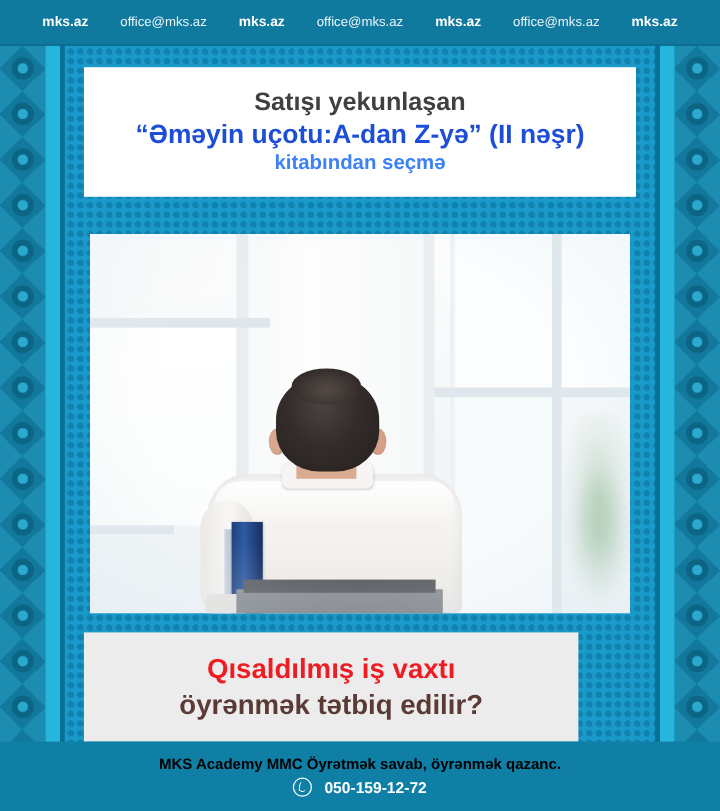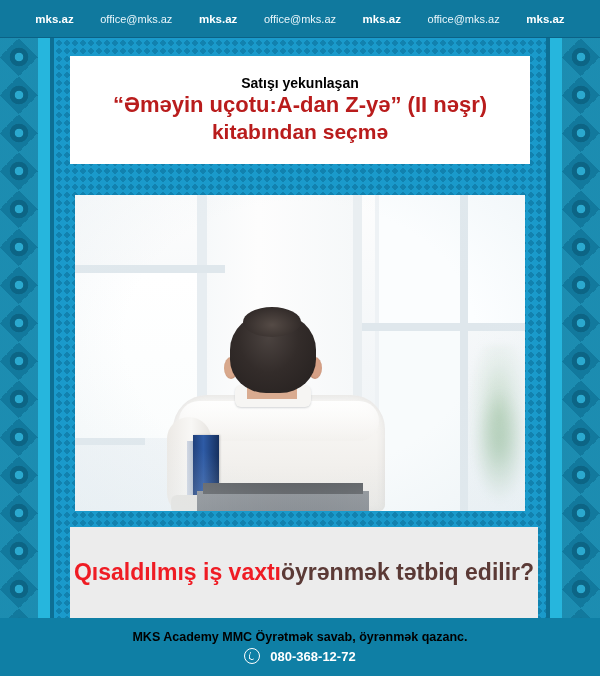--- a/index.html
+++ b/index.html
@@ -57,23 +57,23 @@
   .topbar .tk.n{font-weight:normal;color:#e9f6fb;}
 
   
   .titlebox{
     position:absolute;left:70px;top:56px;width:460px;height:108px;
     background:#ffffff;
     display:flex;flex-direction:column;align-items:center;justify-content:center;
     box-sizing:border-box;padding:4px 8px;
   }
   .t-line{font-weight:bold;line-height:1.22;text-align:center;white-space:nowrap;}
-  .t1{font-size:14px;color:#000000;}
-  .t2{font-size:22px;color:#b91c1c;}
-  .t3{font-size:21px;color:#b91c1c;}
+  .t1{font-size:21px;color:#404040;}
+  .t2{font-size:22px;color:#1d4ed8;}
+  .t3{font-size:17px;color:#3b82f6;}
 
   
   .photo{
     position:absolute;left:75px;top:195px;width:450px;height:316px;
     overflow:hidden;background:#f4f7f9;
   }
   .ph-wall{
     position:absolute;left:0;top:0;width:100%;height:100%;
     background:linear-gradient(180deg,#fdfdfd 0%,#f3f6f8 55%,#eef3f6 100%);
   }
@@ -196,23 +196,23 @@
     background:linear-gradient(180deg,#8d9196 0%,#787d83 100%);
   }
 
   .photo-vig{
     position:absolute;left:0;top:0;width:100%;height:100%;
     background:radial-gradient(ellipse at 50% 45%, rgba(255,255,255,0) 55%, rgba(225,235,240,0.45) 100%);
   }
 
   
   .qbox{
-    position:absolute;left:70px;top:527px;width:468px;height:91px;
+    position:absolute;left:70px;top:527px;width:412px;height:91px;
     background:#ececec;
-    display:flex;flex-direction:row;align-items:center;justify-content:center;
+    display:flex;flex-direction:column;align-items:center;justify-content:center;
     box-sizing:border-box;
   }
   .q-line{font-weight:bold;line-height:1.3;text-align:center;white-space:nowrap;}
   .q1{font-size:23px;color:#ef1c24;}
   .q2{font-size:23px;color:#5b3a36;}
 
   
   .footer{
     position:absolute;left:0;bottom:0;width:600px;height:58px;
     background:#0f7fa5;
@@ -321,17 +321,17 @@
 
   <div class="qbox">
     <div class="q-line q1">Qısaldılmış iş vaxtı</div>
     <div class="q-line q2">öyrənmək tətbiq edilir?</div>
   </div>
 
   <div class="footer">
     <div class="f-line1">MKS Academy MMC Öyrətmək savab, öyrənmək qazanc.</div>
     <div class="f-line2">
       <span class="wa"></span>
-      <span>080-368-12-72</span>
+      <span>050-159-12-72</span>
     </div>
   </div>
 
 </div>
 
 </body></html>

